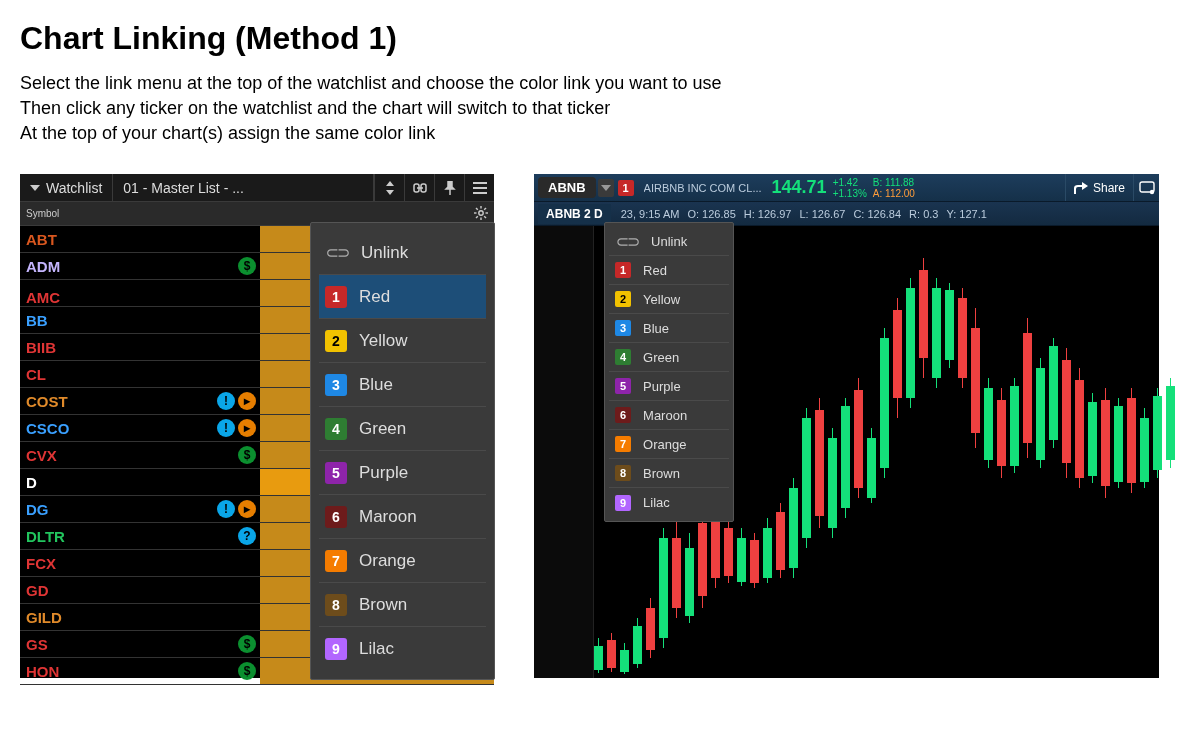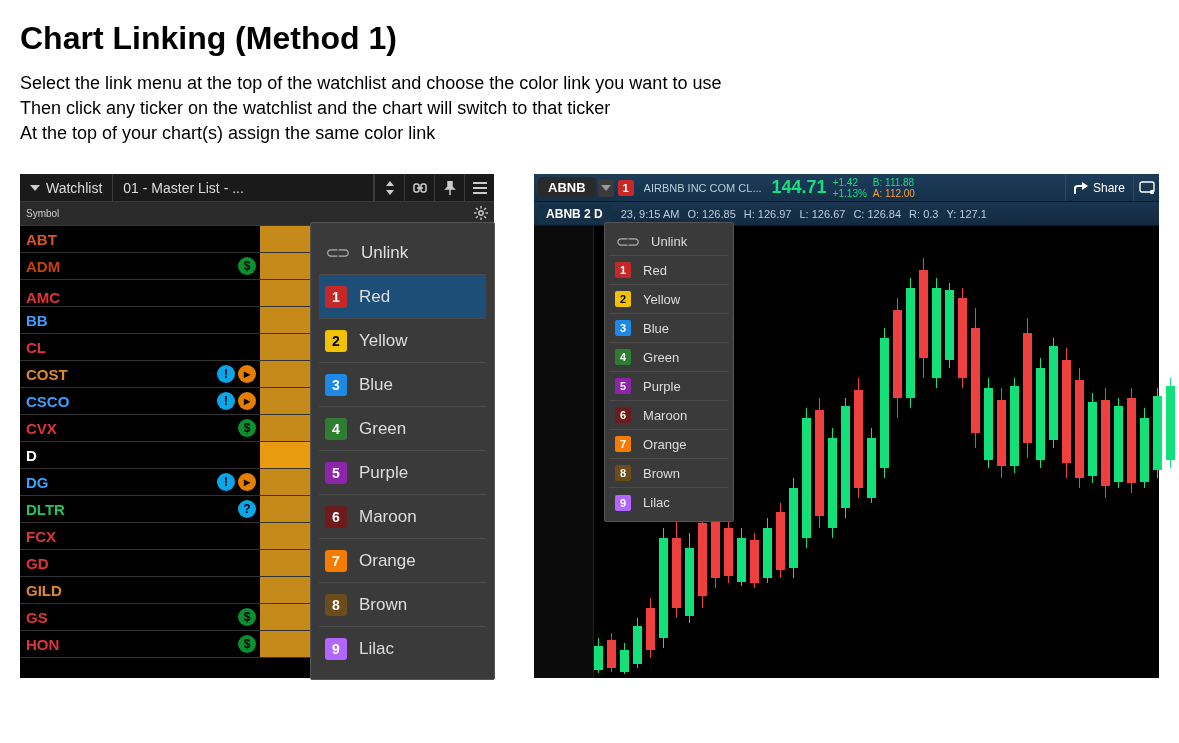--- a/index.html
+++ b/index.html
@@ -245,33 +245,38 @@
           </svg>
       </div>
     </div>
     <div class="wl-rows" id="wl-rows">
         <div class="wl-row">
           <div class="wl-ticker" style="color: rgb(217, 87, 31);">ABT</div>
           <div class="wl-icons"></div>
           <div class="wl-rest" style="background: rgb(198, 138, 26);"></div>
         </div>
         <div class="wl-row">
-          <div class="wl-ticker" style="color: #c2410c;">ADM</div>
+          <div class="wl-ticker" style="color: #c4b5fd;">ADM</div>
           <div class="wl-icons">
             <span class="ico dollar">$</span>
           </div>
           <div class="wl-rest" style="background: rgb(198, 138, 26);"></div>
         </div>
         <div class="wl-row">
           <div class="wl-ticker" style="color: rgb(224, 53, 53); margin-top: 8px;">AMC</div>
           <div class="wl-icons"></div>
           <div class="wl-rest" style="background: rgb(198, 138, 26);"></div>
         </div>
         <div class="wl-row">
           <div class="wl-ticker" style="color: rgb(58, 160, 255);">BB</div>
+          <div class="wl-icons"></div>
+          <div class="wl-rest" style="background: rgb(198, 138, 26);"></div>
+        </div>
+        <div class="wl-row">
+          <div class="wl-ticker" style="color: rgb(224, 53, 53);">BIIB</div>
           <div class="wl-icons"></div>
           <div class="wl-rest" style="background: rgb(198, 138, 26);"></div>
         </div>
         <div class="wl-row">
           <div class="wl-ticker" style="color: rgb(224, 53, 53);">CL</div>
           <div class="wl-icons"></div>
           <div class="wl-rest" style="background: rgb(198, 138, 26);"></div>
         </div>
         <div class="wl-row">
           <div class="wl-ticker" style="color: rgb(224, 138, 42);">COST</div>

